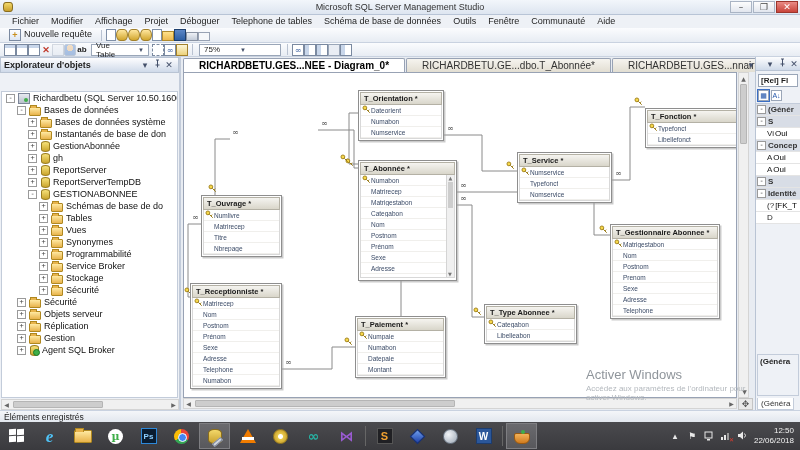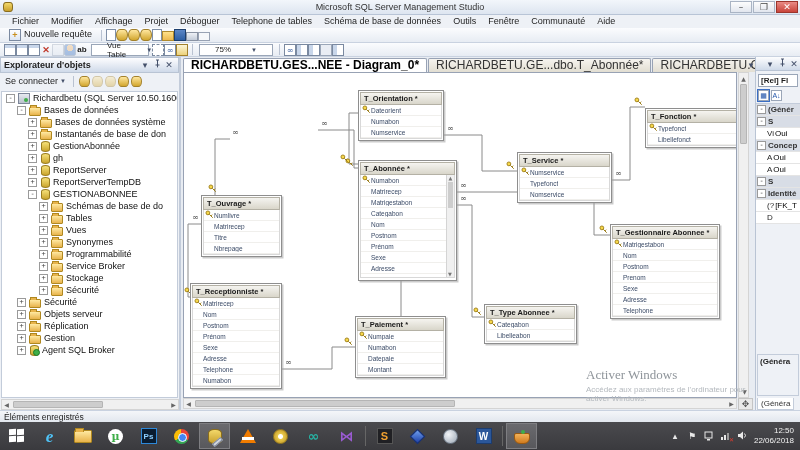--- a/index.html
+++ b/index.html
@@ -38,21 +38,21 @@
   .ti-delx::before { content:"✕"; color:#c0392b; font:bold 9px/12px "Liberation Sans",sans-serif; }
   .ti-person { background:radial-gradient(circle at 50% 30%, #e8b06a 3px, #3a72c2 3px); border-radius:2px; border:1px solid #6f86a8; }
   .ti-ab::before { content:"ab"; font:bold 8px/12px "Liberation Sans",sans-serif; color:#222; }
   .ti-fit { border:1px dashed #7a89a0; background:#fff; }
   .ti-rel { background:#fff; border:1px solid #7a89a0; }
   .ti-rel::before { content:"∞"; font:8px/11px "DejaVu Sans",sans-serif; color:#4a6da8; }
   .ti-idx { background:linear-gradient(#fdf6d8,#ecd27a); border:1px solid #a3812a; }
   .ti-win { background:#fff; border:1px solid #7a89a0; background-image:linear-gradient(90deg,#c8d6ea 0 4px, rgba(0,0,0,0) 4px); }
   .ti-nav { background:#e9edf4; border:1px solid #9aa6b8; }
   .ti.dim { opacity:.38; }
-  .combo { display:flex; align-items:center; height:12px; background:#fff; border:1px solid #9aa6b8; font-size:8px; padding:0 15px; gap:20px; margin:0 2px; }
+  .combo { display:flex; align-items:center; height:12px; background:#fff; border:1px solid #9aa6b8; font-size:8px; padding:0 4px; gap:20px; margin:0 2px; }
   .combo .caret { font-size:6px; color:#44506a; }
 
   
   #main { position:absolute; left:0; top:57px; width:800px; height:353px; background:#e8ecf2; }
 
   
   #oe { position:absolute; left:0; top:0; width:181px; height:353px; background:#eef1f6; border-right:2px solid #c3ccda; }
   #oe-header { height:16px; background:linear-gradient(#fdfdfe,#cfdae9); border:1px solid #b9c4d4; display:flex; align-items:center; padding:0 3px; }
   #oe-header .oe-title { flex:1; font-weight:bold; font-size:9px; color:#222; }
   .hd-ico { width:12px; height:12px; font:9px/12px "DejaVu Sans",sans-serif; text-align:center; color:#44506a; }
@@ -74,21 +74,21 @@
   
   .hscroll { position:absolute; height:11px; background:#f0f0f0; border:1px solid #d4d4d4; display:flex; align-items:center; }
   .vscroll { position:absolute; width:11px; background:#f0f0f0; border:1px solid #d4d4d4; }
   .sc-arrow { width:9px; height:9px; font:6px/9px "DejaVu Sans",sans-serif; color:#666; text-align:center; flex:none; }
   .sc-thumb { background:#cdcdcd; border:1px solid #b5b5b5; border-radius:1px; }
   #oe-hscroll { left:1px; bottom:0; width:178px; }
   #oe-hscroll .sc-thumb { width:90px; height:7px; margin-left:2px; }
 
   
   #tabstrip { position:absolute; left:183px; top:0; width:570px; height:15px; display:flex; align-items:flex-end; }
-  .tab { height:14px; line-height:13px; padding:0 7px; font-size:12px; border:1px solid #98a2b4; border-bottom:none; background:linear-gradient(#f6f4ef,#e2ded2); color:#333; margin-right:1px; white-space:nowrap; border-radius:2px 2px 0 0; }
+  .tab { height:14px; line-height:13px; padding:0 15px; font-size:10px; border:1px solid #98a2b4; border-bottom:none; background:linear-gradient(#f6f4ef,#e2ded2); color:#333; margin-right:1px; white-space:nowrap; border-radius:2px 2px 0 0; }
   .tab.active { background:#fff; font-weight:bold; color:#000; }
   #tabstrip-btns { position:absolute; right:-18px; top:2px; display:flex; gap:2px; }
 
   
   #canvas { position:absolute; left:183px; top:15px; width:554px; height:326px; background:#fff; border:1px solid #98a2b4; overflow:hidden; }
   #canvas svg.rel { position:absolute; left:0; top:0; }
   #canvas-vscroll { right:52px; top:15px; height:326px; }
   #canvas-vscroll .sc-thumb { width:7px; height:60px; margin:1px auto 0; }
   #canvas-hscroll { left:183px; top:341px; width:554px; }
   #canvas-hscroll .sc-thumb { width:260px; height:7px; margin-left:2px; }
@@ -116,21 +116,21 @@
   #props-grid { background:#fff; border-top:1px solid #c3ccda; }
   .prow { display:flex; height:12px; align-items:center; border-bottom:1px solid #e4e4e4; font-size:8px; white-space:nowrap; overflow:hidden; }
   .prow.sec { background:#d8dde6; font-weight:bold; color:#333; }
   .pexp { width:9px; height:9px; border:1px solid #9a9a9a; background:#fff; font:7px/7px "DejaVu Sans Mono",monospace; text-align:center; margin:0 1px; flex:none; }
   .pval { color:#000; margin-left:1px; }
   #props-footer { position:absolute; bottom:14px; left:1px; right:1px; height:42px; background:#eef1f6; border:1px solid #c3ccda; font:bold 8px/14px "Liberation Sans",sans-serif; padding:0 2px; }
   #props-tab { position:absolute; bottom:0; left:1px; font-size:8px; color:#333; padding:1px 3px; border:1px solid #c3ccda; border-top:none; background:#fff; }
 
   
   #watermark { position:absolute; left:586px; top:310px; color:#9aa0a6; pointer-events:none; }
-  #watermark .wl1 { font-size:13px; color:#8f959b;font-family:Liberation Serif, serif; }
+  #watermark .wl1 { font-size:13px; color:#8f959b; }
   #watermark .wl2 { font-size:8px; color:#b3b8bd; margin-top:2px; }
 
   
   #statusbar { position:absolute; left:0; top:410px; width:800px; height:12px; background:linear-gradient(#f4f6f9,#e2e7ee); border-top:1px solid #c9d2e0; font-size:8.5px; color:#222; padding:0 4px; line-height:12px; }
 
   
   #taskbar { position:absolute; left:0; top:422px; width:800px; height:28px; background:linear-gradient(#4a4a4e,#3a3a3e); display:flex; align-items:center; }
   .tk { width:31px; height:26px; margin:0 1px; display:flex; align-items:center; justify-content:center; position:relative; }
   .tk.active { background:linear-gradient(#6a6a6e,#58585c); border:1px solid #7e7e82; }
   .tk-sep { width:1px; height:20px; background:#666; margin:0 2px; }
@@ -223,21 +223,21 @@
     <span class="combo" style="width:58px;">
       <span>Vue Table</span>
       <span class="caret">▼</span>
     </span>
     <span id="tb2b" style="display:flex;align-items:center;">
         <span class="ti ti-fit"></span>
         <span class="ti ti-rel"></span>
         <span class="ti ti-idx"></span>
       </span>
     <span class="tb-sep"></span>
-    <span class="combo" style="width:74px;justify-content:flex-start;">
+    <span class="combo" style="width:82px;justify-content:flex-start;">
       <span>75%</span>
       <span class="caret">▼</span>
     </span>
     <span class="tb-sep"></span>
     <span id="tb2c" style="display:flex;align-items:center;">
         <span class="ti ti-rel"></span>
         <span class="ti ti-win"></span>
         <span class="ti ti-win"></span>
         <span class="ti ti-nav"></span>
         <span class="ti ti-win"></span>
@@ -249,34 +249,20 @@
     <div id="oe">
       <div id="oe-header">
         <span class="oe-title">Explorateur d'objets</span>
         <span class="hd-ico">▾</span>
         <span class="hd-ico">
           <svg width="9" height="9" viewBox="0 0 9 9">
               <path d="M4.5 1 L4.5 6 M2.5 6 L6.5 6 M3 1 L6 1 M4.5 6 L4.5 8.4" stroke="#44506a" stroke-width="1" fill="none"></path>
             </svg>
         </span>
         <span class="hd-ico">✕</span>
-      </div>
-      <div id="oe-toolbar">
-        <span id="oe-connect">
-          <span>Se connecter</span>
-          <span style="font-size:6px;color:#44506a;">▼</span>
-        </span>
-        <span class="tb-sep"></span>
-        <span id="oe-icons" style="display:flex;gap:2px;">
-            <span class="ti ti-db" style="width: 11px; height: 11px;"></span>
-            <span class="ti ti-db dim" style="width: 11px; height: 11px;"></span>
-            <span class="ti ti-db dim" style="width: 11px; height: 11px;"></span>
-            <span class="ti ti-db" style="width: 11px; height: 11px;"></span>
-            <span class="ti ti-db" style="width: 11px; height: 11px;"></span>
-          </span>
       </div>
       <div id="oe-tree">
           <div class="trow" style="padding-left: 4px;">
             <span class="texp">-</span>
             <span class="tico tico-server"></span>
             <span class="tlabel">Richardbetu (SQL Server 10.50.1600</span>
           </div>
           <div class="trow" style="padding-left: 15px;">
             <span class="texp">-</span>
             <span class="tico tico-folder"></span>

